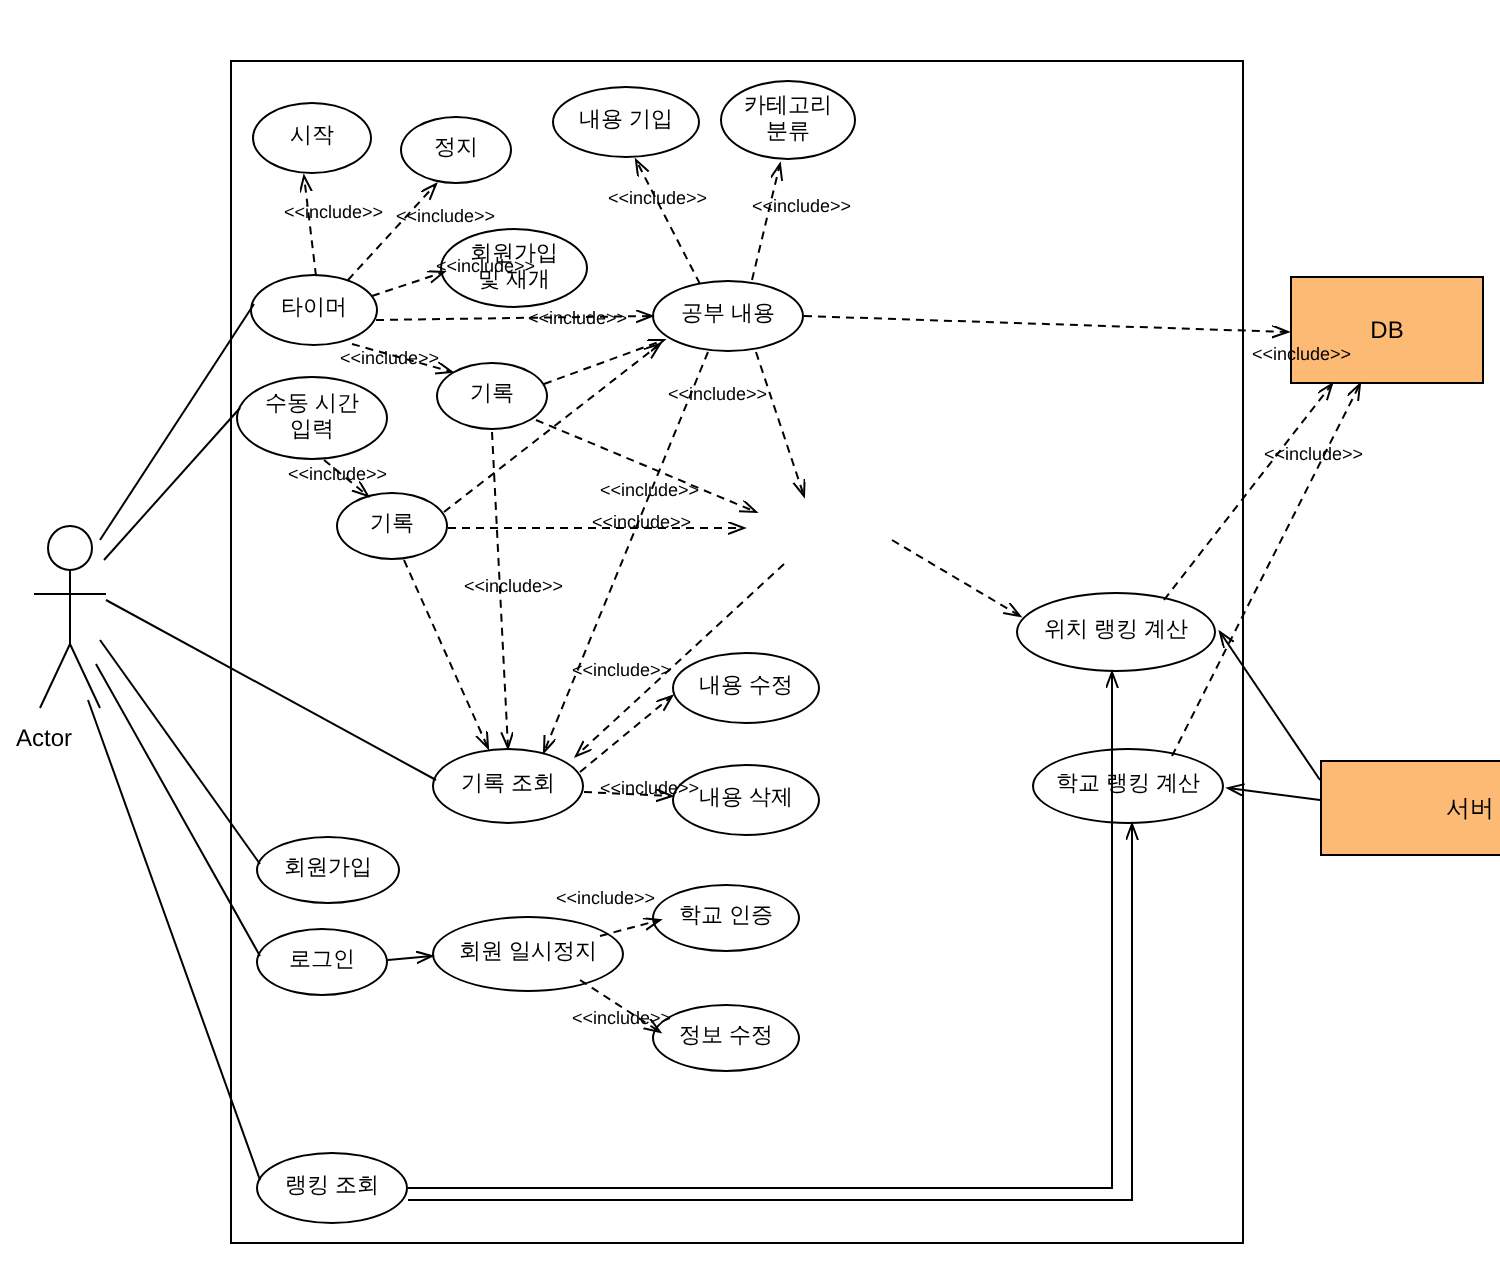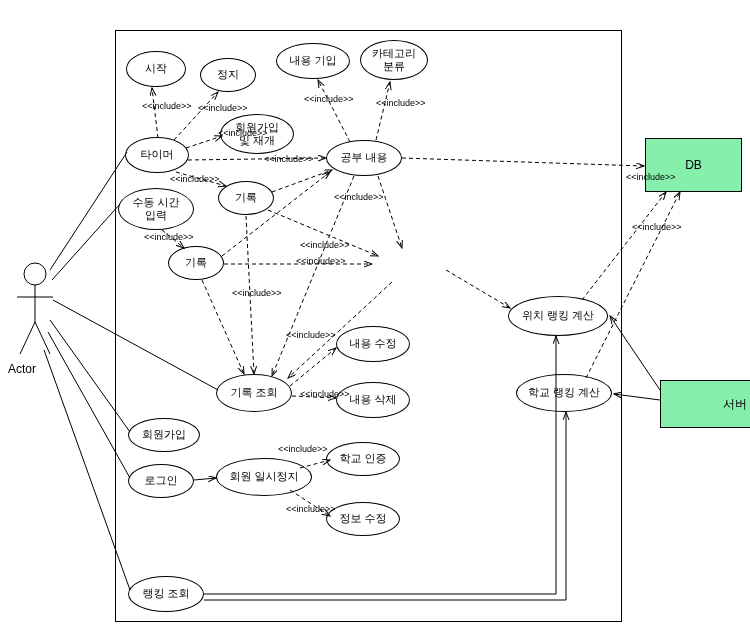--- a/index.html
+++ b/index.html
@@ -16,21 +16,21 @@
     background: #fff;
   }
   .system-box {
     position: absolute;
     border: 1px solid #000;
     background: transparent;
   }
   .rect-box {
     position: absolute;
     border: 1px solid #000;
-    background: #86efac;
+    background: #fdba74;
     display: flex;
     align-items: center;
     justify-content: center;
     text-align: center;
   }
   .ellipse {
     position: absolute;
     border: 1px solid #000;
     border-radius: 50%;
     background: #fff;

